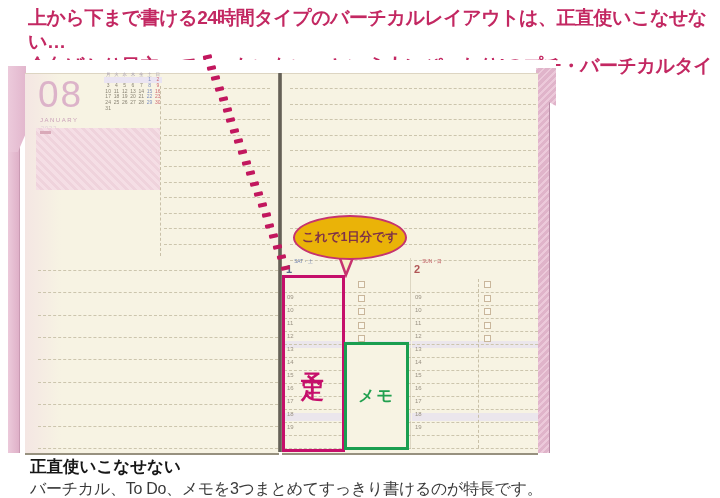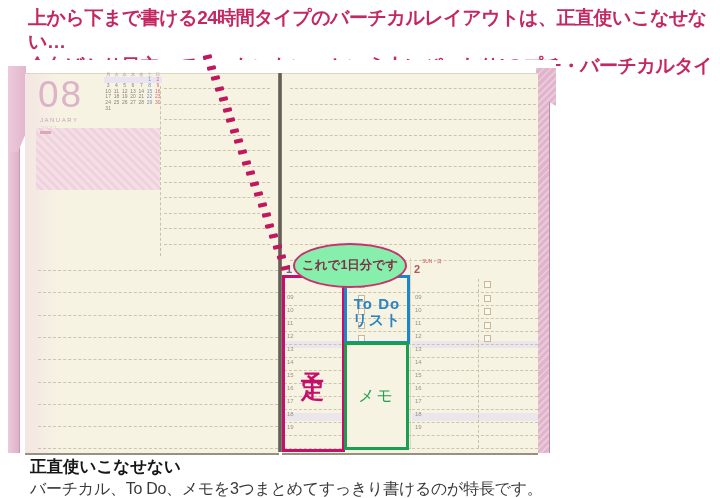--- a/index.html
+++ b/index.html
@@ -73,27 +73,27 @@
   .hbox{position:absolute;box-sizing:border-box;}
   .box-schedule{left:274px;top:215px;width:63px;height:177px;border:3px solid #c50f6b;
       display:flex;align-items:center;justify-content:center;padding-bottom:12px;}
   .schedule-text{writing-mode:vertical-rl;text-orientation:upright;font-size:23px;font-weight:bold;
       color:#c50f6b;letter-spacing:4px;}
   .box-todo{left:336px;top:215px;width:66px;height:69px;border:3px solid #1b86c8;
       display:flex;flex-direction:column;align-items:center;justify-content:center;padding-top:5px;}
   .todo-text{font-size:15px;font-weight:bold;color:#2b84bf;line-height:16px;letter-spacing:1px;}
   .box-memo{left:336px;top:282px;width:65px;height:108px;border:3px solid #1a9e50;background:#f7f3e3;
       display:flex;align-items:center;justify-content:center;}
-  .memo-text{font-size:16px;font-weight:normal;color:#21a04f;letter-spacing:2px;}
+  .memo-text{font-size:16px;font-weight:bold;color:#21a04f;letter-spacing:2px;}
 
   
   .bubble-tail{position:absolute;left:328px;top:188px;z-index:29;}
   .bubble{position:absolute;left:285px;top:155px;width:110px;height:41px;z-index:30;
-      background:#86efac;border:2.5px solid #c6336f;border-radius:50%;
-      display:flex;align-items:center;justify-content:center;margin-top:28px;}
+      background:#eab308;border:2.5px solid #c6336f;border-radius:50%;
+      display:flex;align-items:center;justify-content:center;}
   .bubble-text{font-size:12.5px;font-weight:bold;color:#7e3248;letter-spacing:0;}
 
   
   .dots{position:absolute;left:0;top:0;width:720px;height:498px;pointer-events:none;z-index:40;}
   .dot{position:absolute;width:9px;height:4.2px;background:#c2175e;border-radius:1px;
        transform:rotate(-12deg);}
 
   
   .caption-title{position:absolute;left:30px;top:456px;font-size:16.5px;font-weight:bold;color:#161616;}
   .caption-sub{position:absolute;left:30px;top:479px;font-size:16px;color:#3a3a3a;letter-spacing:-0.3px;}
@@ -299,24 +299,20 @@
         <div class="hour" style="top: 93px;">15</div>
         <div class="hour" style="top: 106px;">16</div>
         <div class="hour" style="top: 119px;">17</div>
         <div class="hour" style="top: 132px;">18</div>
         <div class="hour" style="top: 145px;">19</div>
       </div>
 
     <div class="hbox box-schedule">
       <span class="schedule-text">予定</span>
     </div>
-    <div class="hbox box-todo">
-      <span class="todo-text">To Do</span>
-      <span class="todo-text">リスト</span>
-    </div>
     <div class="hbox box-memo">
       <span class="memo-text">メモ</span>
     </div>
 
     <svg class="bubble-tail" width="22" height="30">
       <path d="M1,2 L10,27 L20,2" fill="#f6eec6" stroke="#c6336f" stroke-width="2.5"></path>
     </svg>
     <div class="bubble">
       <span class="bubble-text">これで1日分です</span>
     </div>

